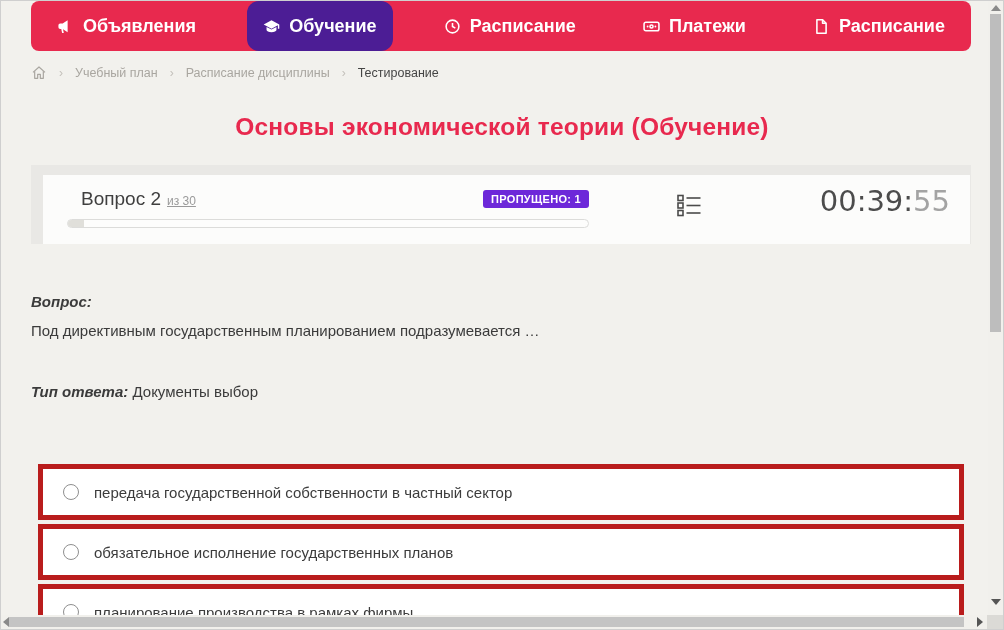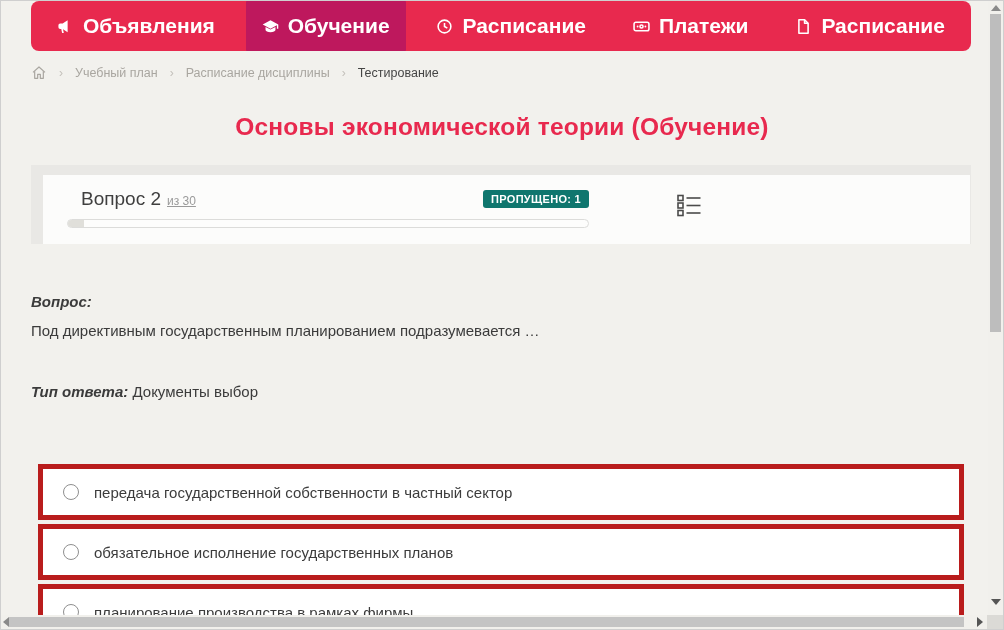--- a/index.html
+++ b/index.html
@@ -9,23 +9,23 @@
     font-family:"Liberation Sans", sans-serif;
   }
   
   .nav{
     position:absolute;left:30px;top:0;width:940px;height:50px;
     background:#e8294e;border-radius:8px;display:flex;align-items:stretch;
     justify-content:space-between;padding:0 10px;box-sizing:border-box;
   }
   .nav-item{
     display:flex;align-items:center;gap:9px;color:#ffffff;font-weight:bold;
-    font-size:21px;padding:0 16px;white-space:nowrap;cursor:pointer;
-  }
-  .nav-item.active{background:#be185d;border-radius:1px;}
+    font-size:18px;padding:0 16px;white-space:nowrap;cursor:pointer;
+  }
+  .nav-item.active{background:#4c1d95;border-radius:12px;}
   .nav-item svg{width:17px;height:17px;display:block;}
   .chev svg{width:13px;height:13px;margin-left:2px;}
   
   .crumbs{
     position:absolute;left:30px;top:62px;display:flex;align-items:center;
     gap:12px;font-size:12.5px;color:#a9a6a0;height:20px;
   }
   .crumbs .home svg{width:16px;height:16px;color:#a9a6a0;display:block;}
   .crumb-sep{color:#c4c1bb;font-size:12px;}
   .crumb-current{color:#454545;}
@@ -35,21 +35,21 @@
     font-size:24.5px;font-weight:bold;color:#e8294e;letter-spacing:.2px;
   }
   
   .band{position:absolute;left:30px;top:164px;width:940px;height:79px;background:#e9e8e5;}
   .band-card{position:absolute;left:12px;top:10px;right:1px;bottom:0;background:#fcfcfb;}
   .band-left{position:absolute;left:24px;top:13px;width:522px;}
   .band-row{display:flex;justify-content:space-between;align-items:flex-start;}
   .q-title{margin-left:14px;font-size:19px;color:#3f3f3f;}
   .q-of{font-size:12px;color:#9a9a9a;margin-left:6px;text-decoration:underline;}
   .badge{
-    background:#0f766e;color:#fff;font-size:11px;font-weight:bold;
+    background:#6d28d9;color:#fff;font-size:11px;font-weight:bold;
     padding:3px 8px;border-radius:3px;letter-spacing:.3px;margin-top:2px;
   }
   .progress{
     margin-top:9px;height:7px;border:1px solid #dcdcda;background:#fdfdfc;
     border-radius:5px;overflow:hidden;
   }
   .progress-fill{height:100%;background:#e0dfda;width:3%;}
   .list-icon{position:absolute;left:633px;top:17px;color:#4a4a4a;}
   .list-icon svg{width:27px;height:27px;display:block;}
   .timer{position:absolute;right:20px;top:9px;font-size:29px;color:#4c4c4c;font-family:"DejaVu Sans",sans-serif;}
@@ -168,20 +168,23 @@
       <div class="list-icon">
         <svg viewBox="0 0 27 27" fill="none" stroke="currentColor" stroke-width="1.6">
             <rect x="2" y="3.5" width="5" height="5"></rect>
             <path d="M10.5 6h14"></path>
             <rect x="2" y="11" width="5" height="5"></rect>
             <path d="M10.5 13.5h14"></path>
             <rect x="2" y="18.5" width="5" height="5"></rect>
             <path d="M10.5 21h14"></path>
           </svg>
       </div>
+      <div class="timer">
+        <span>00:39:</span><span class="sec">55</span>
+      </div>
     </div>
   </div>
 
   <div class="qbody">
     <div class="q-label">Вопрос:</div>
     <div class="q-text">Под директивным государственным планированием подразумевается …</div>
     <div class="q-type">
       <b>Тип ответа:</b>
       <span>Документы выбор</span>
     </div>

